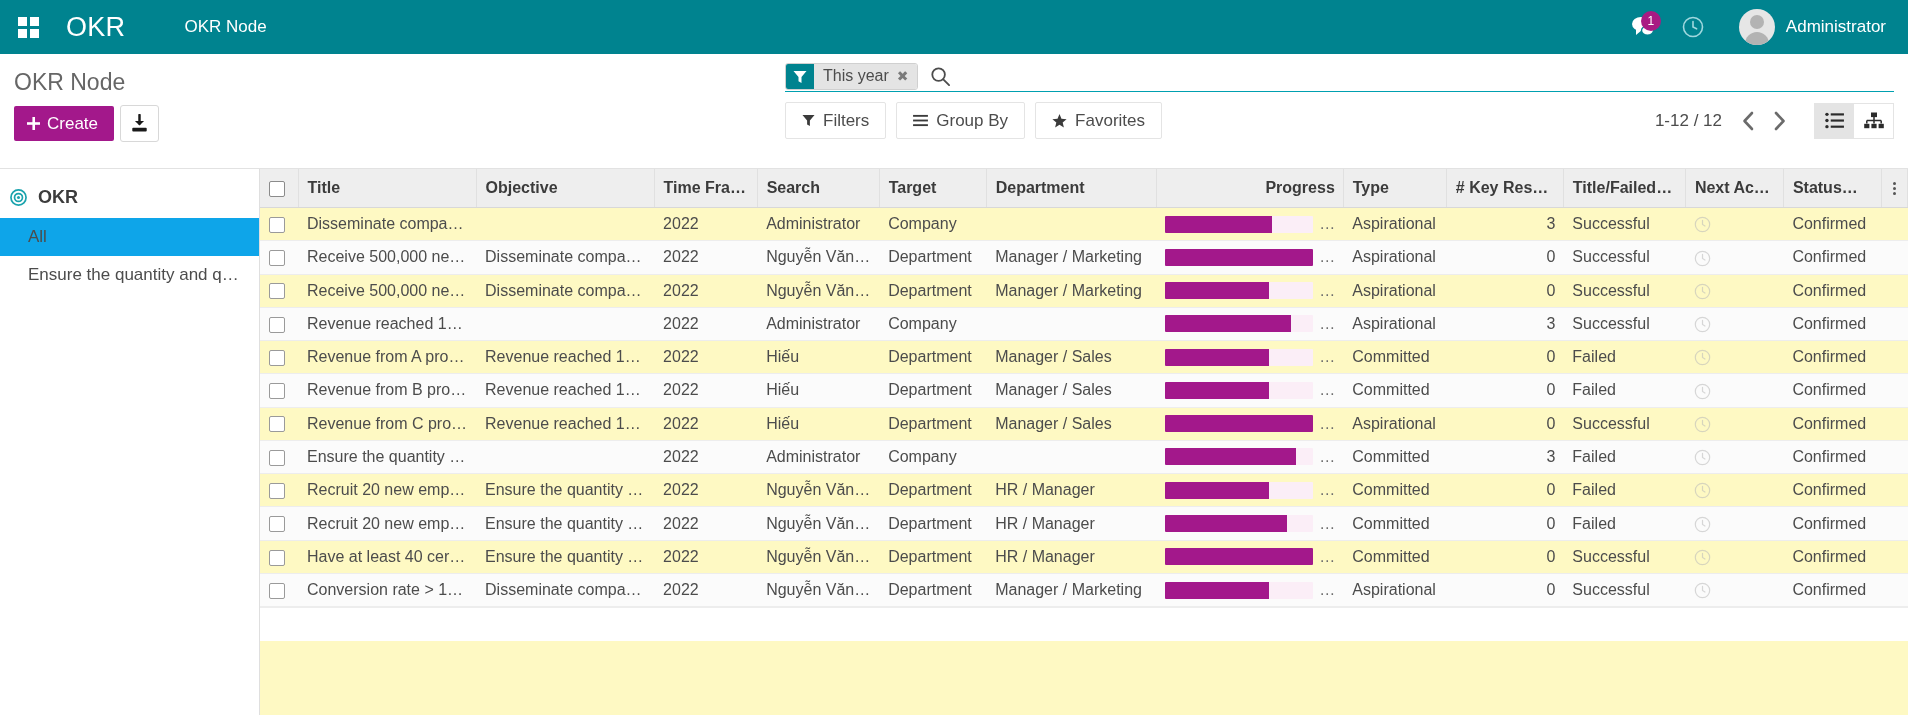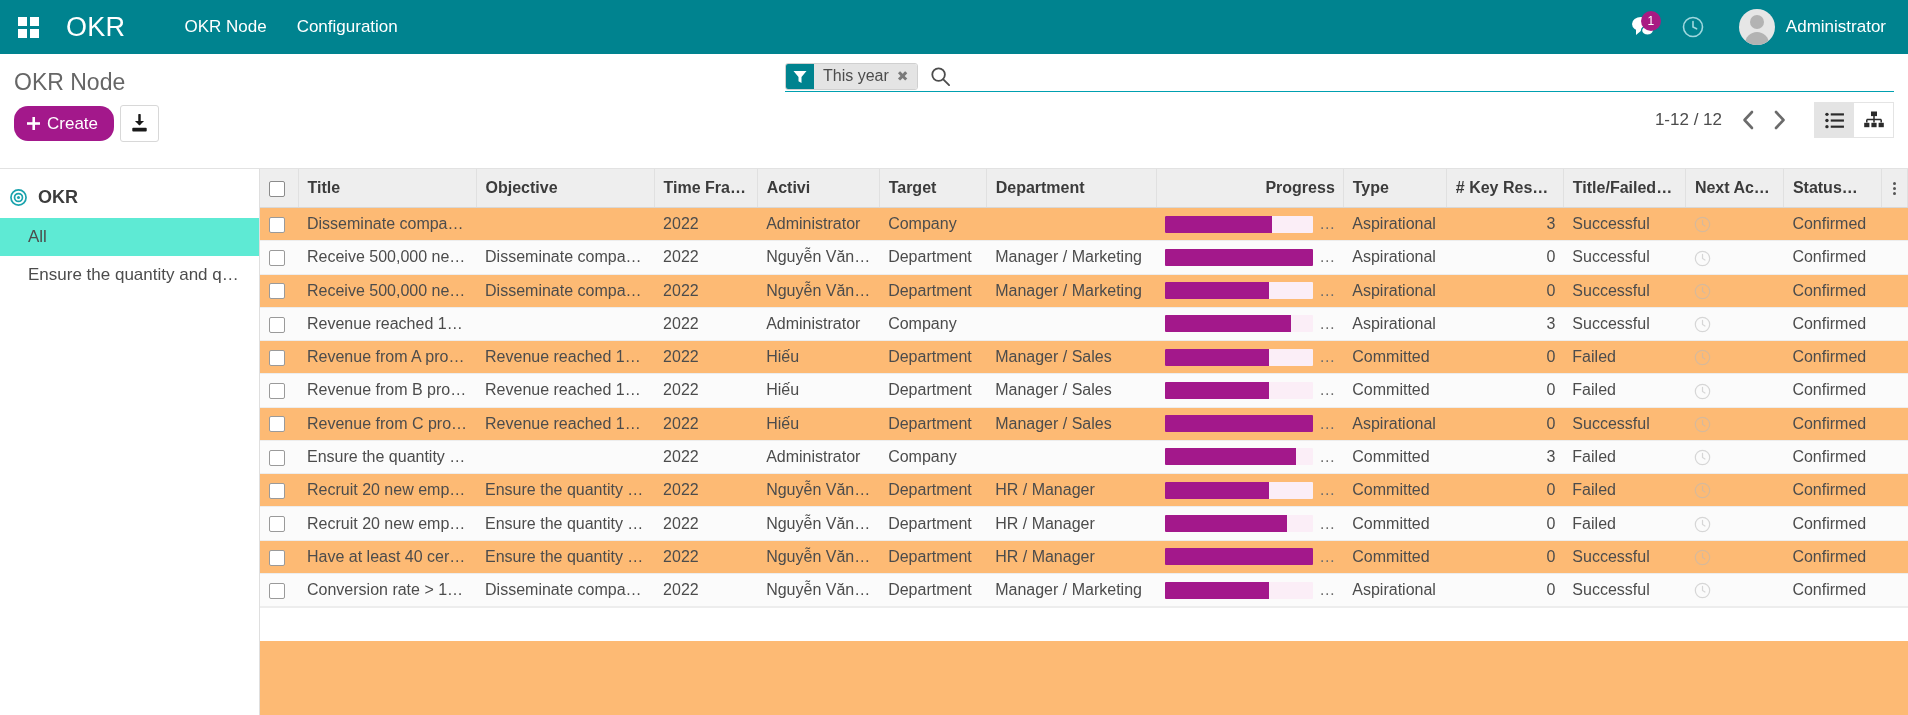--- a/index.html
+++ b/index.html
@@ -93,21 +93,21 @@
     font-weight: 400;
     white-space: nowrap;
   }
   .cp-row2 { display: flex; align-items: center; margin-top: 9px; }
   .btn-create {
     background: #a3188b;
     color: #ffffff;
     border: none;
     font-size: 17px;
     padding: 9px 16px 9px 13px;
-    border-radius: 14px;
+    border-radius: 2px;
     cursor: pointer;
     font-family: inherit;
     display: inline-flex; align-items: center; gap: 7px;
     line-height: 1;
   }
   .btn-icon-only {
     background: #ffffff;
     border: 1px solid #d8d8d8;
     border-radius: 3px;
     width: 39px; height: 37px;
@@ -238,24 +238,24 @@
   .target-icon { width: 17px; height: 17px; flex: none; }
   .sidebar-item {
     font-size: 17px;
     color: #4c4c4c;
     padding: 9px 12px 9px 28px;
     cursor: pointer;
     white-space: nowrap;
     overflow: hidden;
     text-overflow: ellipsis;
   }
-  .sidebar-item.active { background: #5eead4; }
+  .sidebar-item.active { background: #0ea5e9; }
 
   
-  .table-wrap { flex: 1; overflow: hidden; background: #fdba74; }
+  .table-wrap { flex: 1; overflow: hidden; background: #fef9c3; }
   table.list { width: 100%; border-collapse: collapse; table-layout: fixed; }
   table.list thead th {
     background: #eeeeee;
     border-bottom: 1px solid #d8d8d8;
     border-right: 1px solid #e0e0e0;
     font-size: 16px;
     color: #3b3b3b;
     font-weight: bold;
     text-align: left;
     padding: 10px 8px 10px 9px;
@@ -335,21 +335,20 @@
     <div class="apps-grid">
       <i></i>
         <i></i>
         <i></i>
         <i></i>
     </div>
   </div>
   <div class="brand">OKR</div>
   <div class="nav-links">
     <div class="nav-link">OKR Node</div>
-    <div class="nav-link">Configuration</div>
   </div>
 
   <div class="nav-right">
     <div class="nav-icon-btn">
       <svg width="24" height="22" viewBox="0 0 24 22">
         <ellipse cx="10" cy="8" rx="9" ry="7" fill="#ffffff"></ellipse>
         <path d="M5 13 L5 19 L11 14 Z" fill="#ffffff"></path>
         <ellipse cx="16.5" cy="14.5" rx="6" ry="4.6" fill="#ffffff" stroke="#00838f" stroke-width="1.4"></ellipse>
       </svg>
       <span class="badge">1</span>
@@ -408,20 +407,42 @@
       <div class="search-mag">
         <svg width="21" height="21" viewBox="0 0 22 22">
           <circle cx="9" cy="9" r="6.6" fill="none" stroke="#4c4c4c" stroke-width="1.9"></circle>
           <path d="M13.9 13.9 L20 20" stroke="#4c4c4c" stroke-width="1.9" stroke-linecap="round"></path>
         </svg>
       </div>
     </div>
   </div>
 
   <div class="cp-row2-right">
+    <div class="dd-group">
+      <button class="dd-btn">
+        <svg width="13" height="13" viewBox="0 0 14 14">
+          <path d="M0.5 1 L13.5 1 L8.5 7 L8.5 13 L5.5 11.2 L5.5 7 Z" fill="#3b3b3b"></path>
+        </svg>
+        <span>Filters</span>
+      </button>
+      <button class="dd-btn">
+        <svg width="15" height="13" viewBox="0 0 16 14">
+          <rect x="0" y="1" width="16" height="2" fill="#3b3b3b"></rect>
+          <rect x="0" y="6" width="16" height="2" fill="#3b3b3b"></rect>
+          <rect x="0" y="11" width="16" height="2" fill="#3b3b3b"></rect>
+        </svg>
+        <span>Group By</span>
+      </button>
+      <button class="dd-btn">
+        <svg width="15" height="14" viewBox="0 0 16 15">
+          <path d="M8 0 L10.1 5.1 L15.6 5.5 L11.4 9.1 L12.7 14.5 L8 11.6 L3.3 14.5 L4.6 9.1 L0.4 5.5 L5.9 5.1 Z" fill="#3b3b3b"></path>
+        </svg>
+        <span>Favorites</span>
+      </button>
+    </div>
 
     <div class="pager-group">
       <span class="pager-text">1-12 / 12</span>
       <div class="pager-arrow">
         <svg width="14" height="20" viewBox="0 0 14 20">
           <path d="M11 2 L3.5 10 L11 18" fill="none" stroke="#6b6b6b" stroke-width="2.6" stroke-linecap="round" stroke-linejoin="round"></path>
         </svg>
       </div>
       <div class="pager-arrow">
         <svg width="14" height="20" viewBox="0 0 14 20">
@@ -471,21 +492,21 @@
   <div class="table-wrap">
     <table class="list">
       <thead>
         <tr>
           <th class="col-cb">
             <span class="cb"></span>
           </th>
           <th class="col-title">Title</th>
           <th class="col-objective">Objective</th>
           <th class="col-tf">Time Fra…</th>
-          <th class="col-owner">Activi</th>
+          <th class="col-owner">Search</th>
           <th class="col-target">Target</th>
           <th class="col-dept">Department</th>
           <th class="col-progress num">Progress</th>
           <th class="col-type">Type</th>
           <th class="col-kr num"># Key Results</th>
           <th class="col-pf">Title/Failed…</th>
           <th class="col-na">Next Activi…</th>
           <th class="col-status">Status…</th>
           <th class="col-opt">
             <span class="opt-dots">

